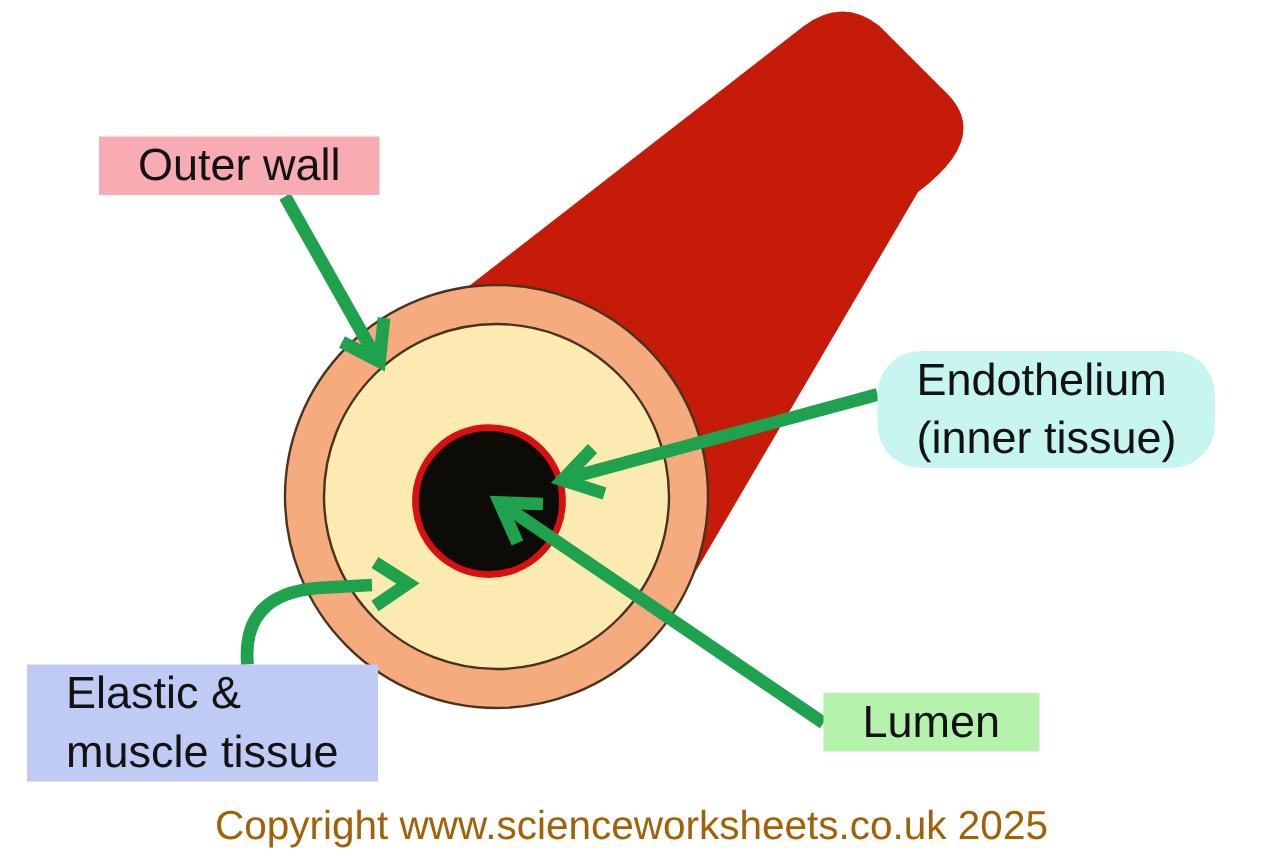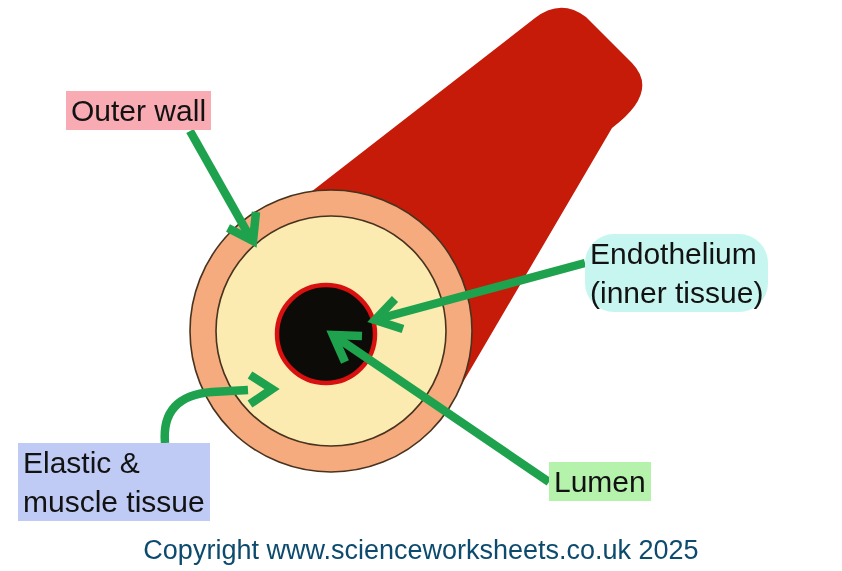--- a/index.html
+++ b/index.html
@@ -10,34 +10,34 @@
     background: #ffffff;
     overflow: hidden;
     font-family: "Liberation Sans", sans-serif;
   }
   #diagram-svg { position: absolute; left: 0; top: 0; }
   .label {
     position: absolute;
     font-size: 30px;
     line-height: 39px;
     color: #121212;
-    padding: 0 5px;
+    padding: 0 26px;
     white-space: nowrap;
   }
   #label-outer-wall   { left: 66px;  top: 91px;  }
   #label-endothelium  { left: 585px; top: 234px; border-radius: 29px; }
   #label-elastic      { left: 18px;  top: 443px; }
   #label-lumen        { left: 549px; top: 462px; }
   #footer-copyright {
     position: absolute;
     left: 0; right: 0;
     top: 535px;
     text-align: center;
     font-size: 27px;
-    color: #0c4a6e;
+    color: #a16207;
   }
 </style>
 </head>
 <body>
 
 <div id="canvas">
 
   <svg id="diagram-svg" viewBox="0 0 842 571" width="842" height="571">
 
     <path d="M262,230 L535,18 Q561,-2 586,17 L632,63 Q660,92 612,128 L452,401 Z" fill="#C61B08"></path>

